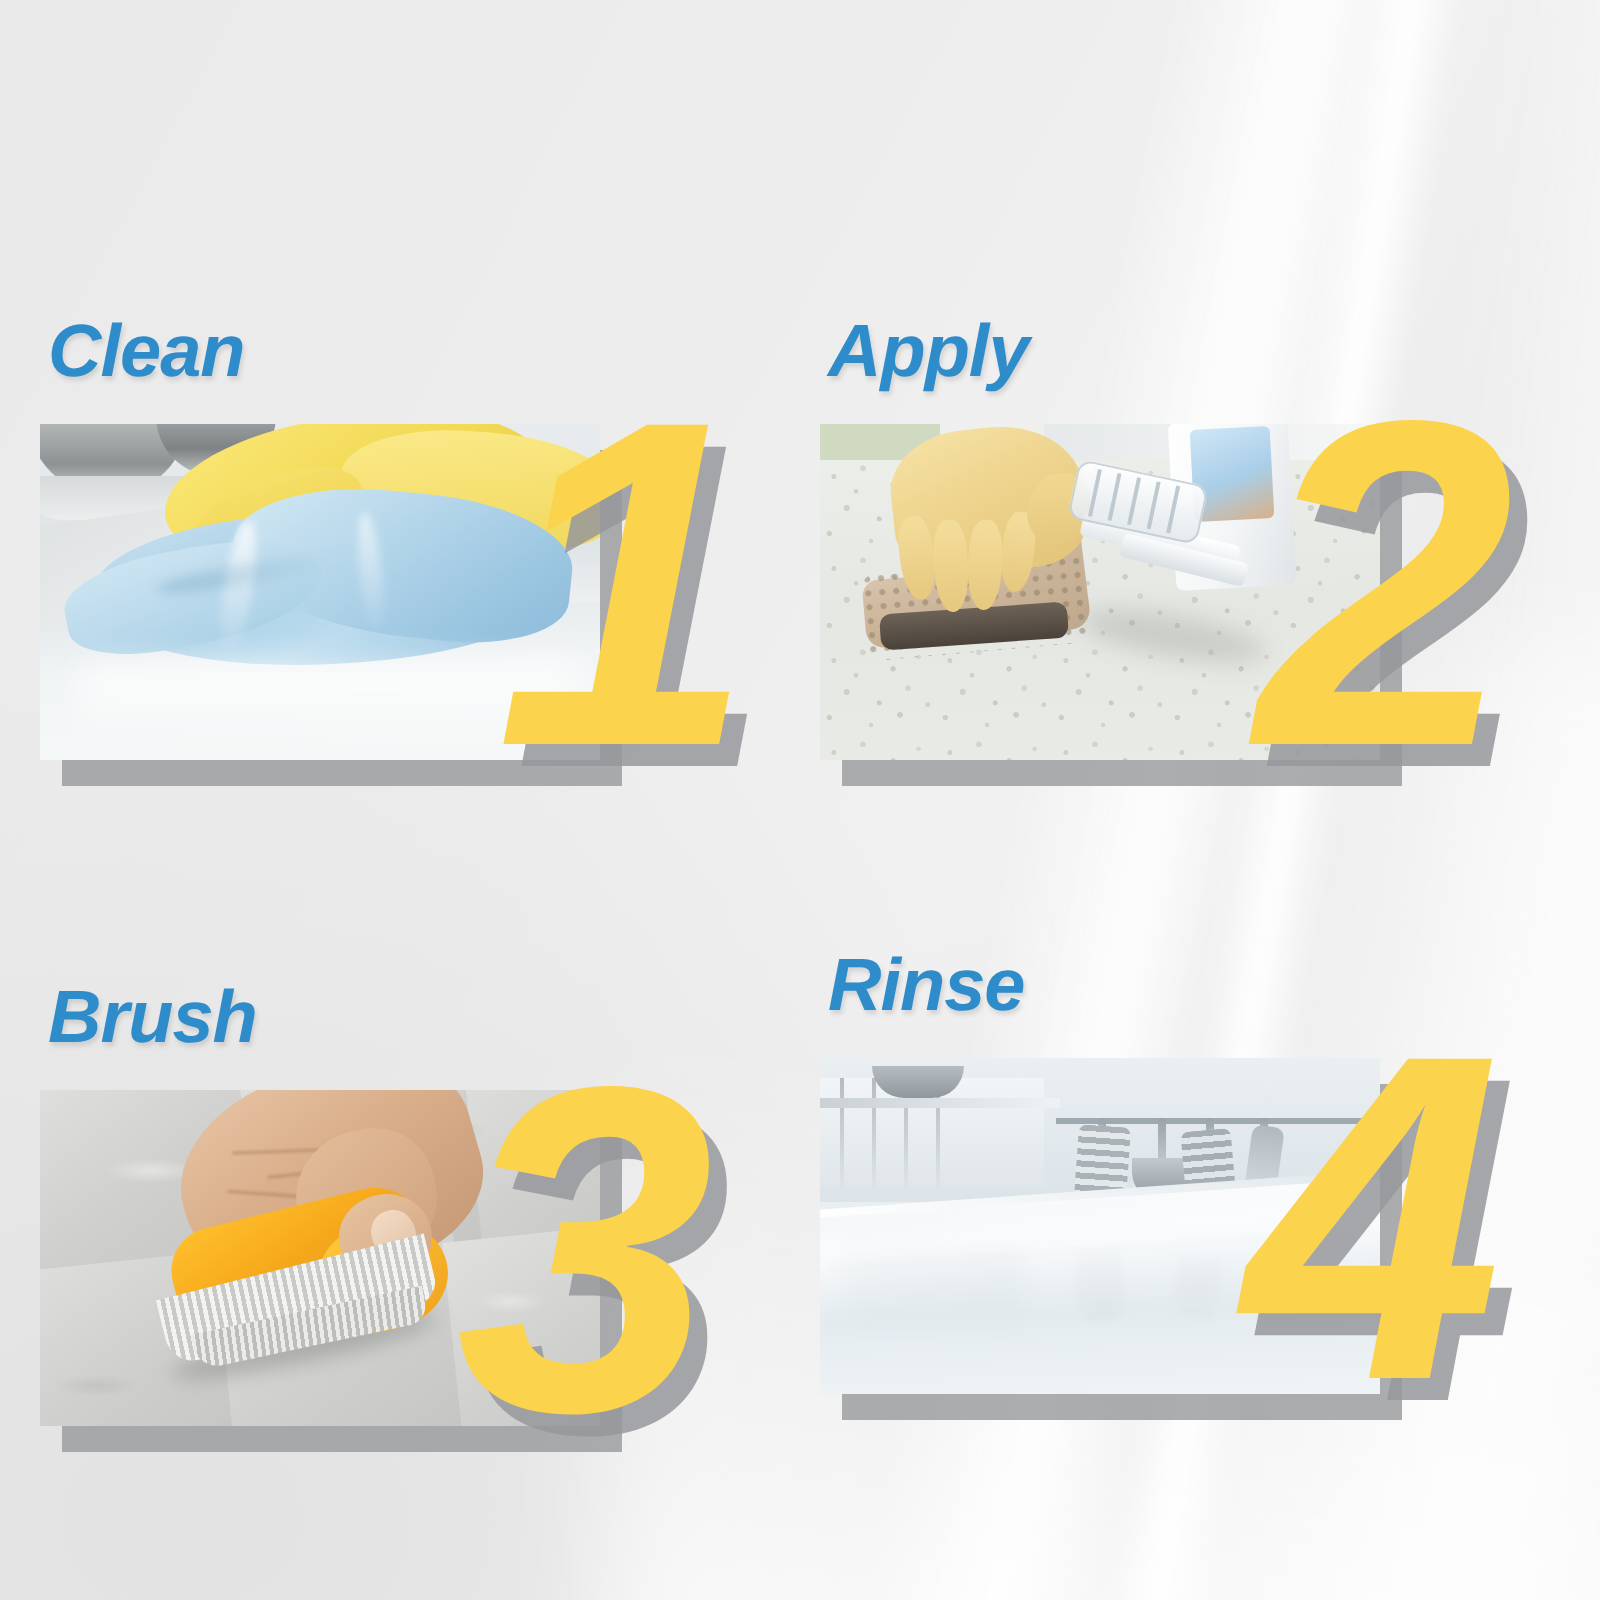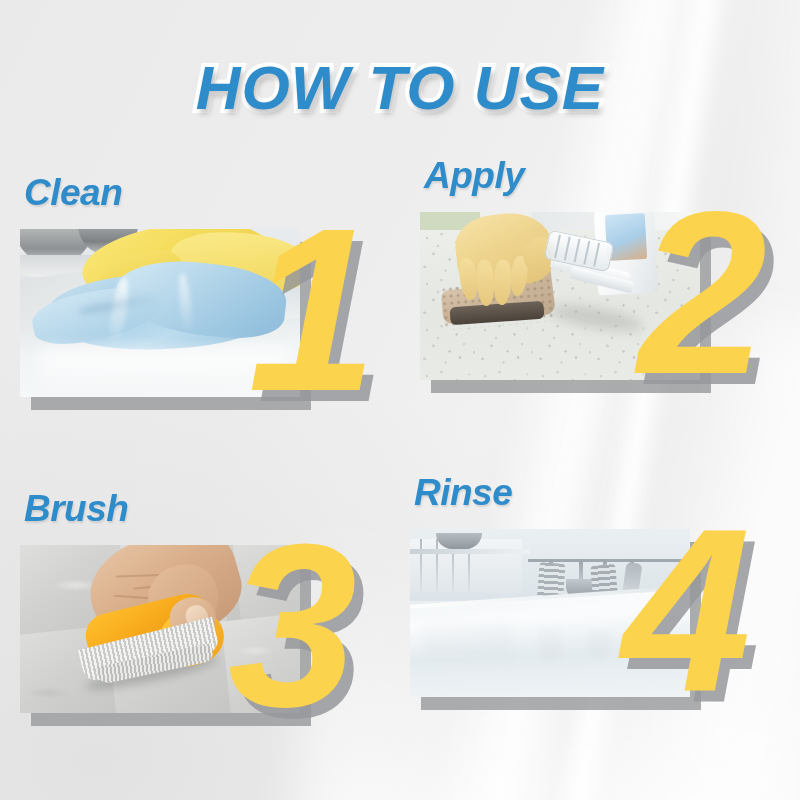--- a/index.html
+++ b/index.html
@@ -57,22 +57,22 @@
     letter-spacing:1px;
     color:#2f8ccb;
     -webkit-text-stroke:8px #ffffff;
     paint-order:stroke fill;
     text-shadow:3px 5px 5px rgba(130,130,130,.45);
     white-space:nowrap;
   }
 
   
   .cell{position:absolute;width:390px;height:320px;}
-  .cell-1{left:0px;  top:172px;}
-  .cell-2{left:400px;top:155px;}
+  .cell-1{left:0px;  top:155px;}
+  .cell-2{left:390px;top:155px;}
   .cell-3{left:0px;  top:488px;}
   .cell-4{left:390px;top:472px;}
 
   .step-label{
     position:absolute;left:24px;top:0px;
     font-size:37px;font-weight:bold;font-style:italic;
     color:#2f8ccb;letter-spacing:-.5px;
     text-shadow:1px 2px 2px rgba(150,150,150,.30);
     white-space:nowrap;
   }
@@ -295,21 +295,20 @@
 <body>
 
 <div class="stage">
 
   <div class="streak streak-a"></div>
   <div class="streak streak-c"></div>
   <div class="streak streak-b"></div>
   <div class="streak streak-d"></div>
   <div class="streak streak-e"></div>
 
-  <div class="title">HOW TO USE</div>
 
   <div class="cell cell-1">
     <div class="step-label">Clean</div>
     <div class="photo-wrap">
       <div class="photo">
         <div class="ly p1-bg"></div>
         <div class="ly p1-sinkA"></div>
         <div class="ly p1-sinkB"></div>
         <div class="ly p1-sinkC"></div>
         <div class="ly p1-rim"></div>

